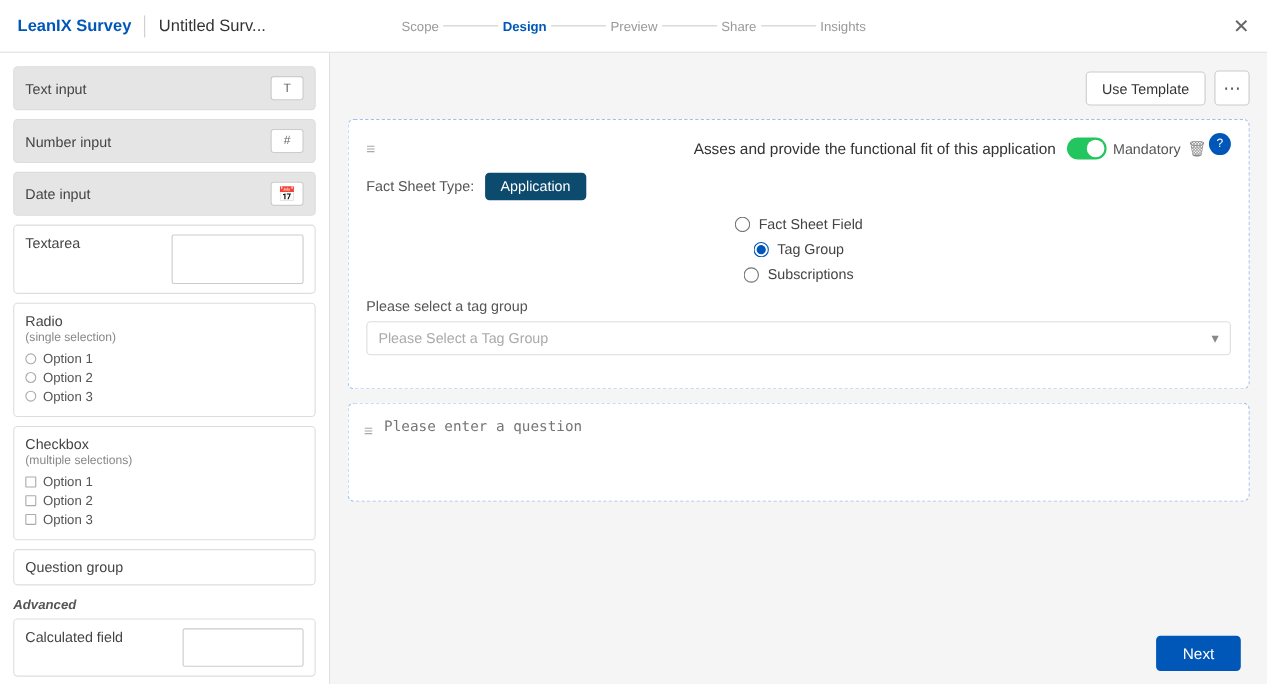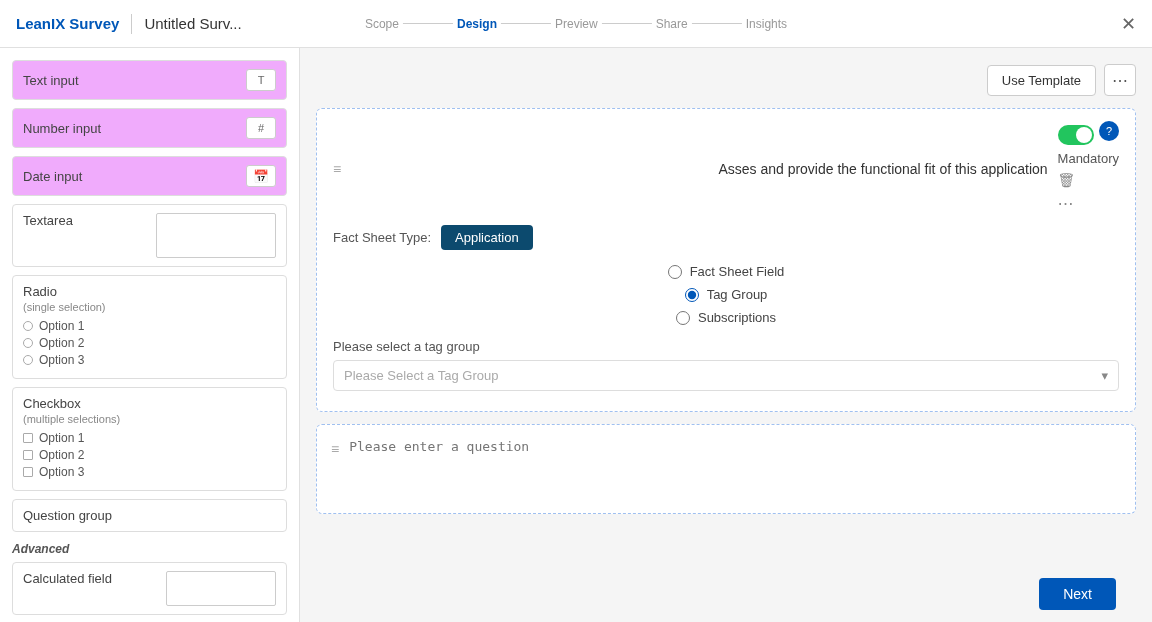--- a/index.html
+++ b/index.html
@@ -24,21 +24,21 @@
     .main { display: flex; height: calc(622px - 48px); }
 
     
     .sidebar {
       width: 300px; background: #fff; border-right: 1px solid #e0e0e0;
       padding: 12px; overflow-y: auto; flex-shrink: 0;
     }
     .sidebar-item {
       display: flex; align-items: center; gap: 25px; border: 1px solid #ddd;
       border-radius: 4px; padding: 8px 10px; margin-bottom: 8px;
-      background: #f0abfc; cursor: pointer;
+      background: #e5e5e5; cursor: pointer;
     }
     .sidebar-item-label { font-size: 13px; color: #444; flex: 1; }
     .sidebar-item-icon { width: 30px; height: 22px; border: 1px solid #ccc; border-radius: 3px; background: #fff; display: flex; align-items: center; justify-content: center; font-size: 11px; color: #666; flex-shrink: 0; }
     .sidebar-textarea-item { display: flex; align-items: flex-start; gap: 10px; border: 1px solid #ddd; border-radius: 4px; padding: 8px 10px; margin-bottom: 8px; background: #fff; cursor: pointer; }
     .sidebar-textarea-box { width: 120px; height: 45px; border: 1px solid #ccc; border-radius: 2px; background: #fff; flex-shrink: 0; }
     .radio-group { border: 1px solid #ddd; border-radius: 4px; padding: 8px 10px; margin-bottom: 8px; background: #fff; cursor: pointer; }
     .radio-group-title { font-size: 13px; color: #444; margin-bottom: 2px; }
     .radio-group-sub { font-size: 11px; color: #888; margin-bottom: 6px; }
     .radio-option { display: flex; align-items: center; gap: 6px; font-size: 12px; color: #555; margin-bottom: 3px; }
     .radio-circle { width: 10px; height: 10px; border-radius: 50%; border: 1px solid #aaa; flex-shrink: 0; }
@@ -56,52 +56,52 @@
     .btn-more { background: #fff; border: 1px solid #ccc; border-radius: 4px; width: 32px; height: 32px; cursor: pointer; display: flex; align-items: center; justify-content: center; font-size: 16px; color: #555; }
 
     
     .question-card {
       background: #fff; border: 1.5px dashed #a0c0f0; border-radius: 6px; padding: 16px;
       margin-bottom: 12px; position: relative;
     }
     .question-card-header { display: flex; align-items: center; gap: 10px; margin-bottom: 12px; }
     .drag-handle { color: #aaa; font-size: 14px; cursor: grab; }
     .question-title-input { flex: 1; font-size: 14px; color: #333; border: none; outline: none; background: transparent; text-align: right; }
-    .mandatory-section { display: flex; align-items: flex-start; gap: 6px; margin-left: auto; flex-direction: column; }
+    .mandatory-section { display: flex; align-items: center; gap: 6px; margin-left: auto; }
     .mandatory-label { font-size: 13px; color: #555; }
     .toggle { width: 36px; height: 20px; border-radius: 10px; background: #22c55e; position: relative; cursor: pointer; flex-shrink: 0; }
     .toggle-thumb { width: 16px; height: 16px; border-radius: 50%; background: #fff; position: absolute; top: 2px; right: 2px; }
     .icon-trash { color: #888; font-size: 14px; cursor: pointer; }
     .icon-more { color: #888; font-size: 16px; cursor: pointer; }
     .icon-help { width: 20px; height: 20px; border-radius: 50%; background: #0057b8; color: #fff; font-size: 11px; display: flex; align-items: center; justify-content: center; position: absolute; top: 12px; right: 16px; cursor: pointer; }
 
     .fact-sheet-row { display: flex; align-items: center; gap: 10px; margin-bottom: 14px; }
     .fact-sheet-placeholder { font-size: 13px; color: #aaa; flex: 1; font-style: italic; }
     .fact-sheet-type-label { font-size: 13px; color: #555; }
     .btn-application { background: #0c4a6e; color: #fff; border: none; border-radius: 4px; padding: 5px 14px; font-size: 13px; cursor: pointer; }
 
     .element-options { display: flex; flex-direction: column; gap: 8px; margin-bottom: 14px; align-items: center; }
     .radio-opt { display: flex; align-items: center; gap: 8px; font-size: 13px; color: #444; }
     .radio-opt input[type=radio] { accent-color: #0057b8; width: 14px; height: 14px; }
 
-    .tag-group-section { margin-bottom: 4px; }
+    .tag-group-section { margin-bottom: 14px; }
     .tag-group-label { font-size: 13px; color: #555; margin-bottom: 6px; }
     .tag-group-select { width: 100%; border: 1px solid #ddd; border-radius: 4px; padding: 7px 10px; font-size: 13px; color: #aaa; display: flex; align-items: center; justify-content: space-between; cursor: pointer; background: #fff; }
     .tag-group-select-arrow { color: #888; }
 
     
     .add-question-card {
       background: #fff; border: 1.5px dashed #a0c0f0; border-radius: 6px; padding: 14px;
       display: flex; align-items: flex-start; gap: 10px;
     }
     .add-question-drag { color: #aaa; font-size: 14px; padding-top: 2px; }
     .add-question-input { flex: 1; border: none; outline: none; font-size: 13px; color: #aaa; background: transparent; width: 100%; min-height: 60px; resize: none; }
 
     
-    .footer { position: fixed; bottom: 0; right: 16px; padding: 12px 20px; display: flex; justify-content: flex-end; }
+    .footer { position: fixed; bottom: 0; right: 4px; padding: 12px 20px; display: flex; justify-content: flex-end; }
     .btn-next { background: #0057b8; color: #fff; border: none; border-radius: 4px; padding: 8px 24px; font-size: 14px; cursor: pointer; }
   </style>
 </head>
 <body>
 
 <div class="header">
   <span class="header-logo">LeanIX Survey</span>
   <div class="header-divider"></div>
   <span class="header-title">Untitled Surv...</span>
   <div class="header-steps">

